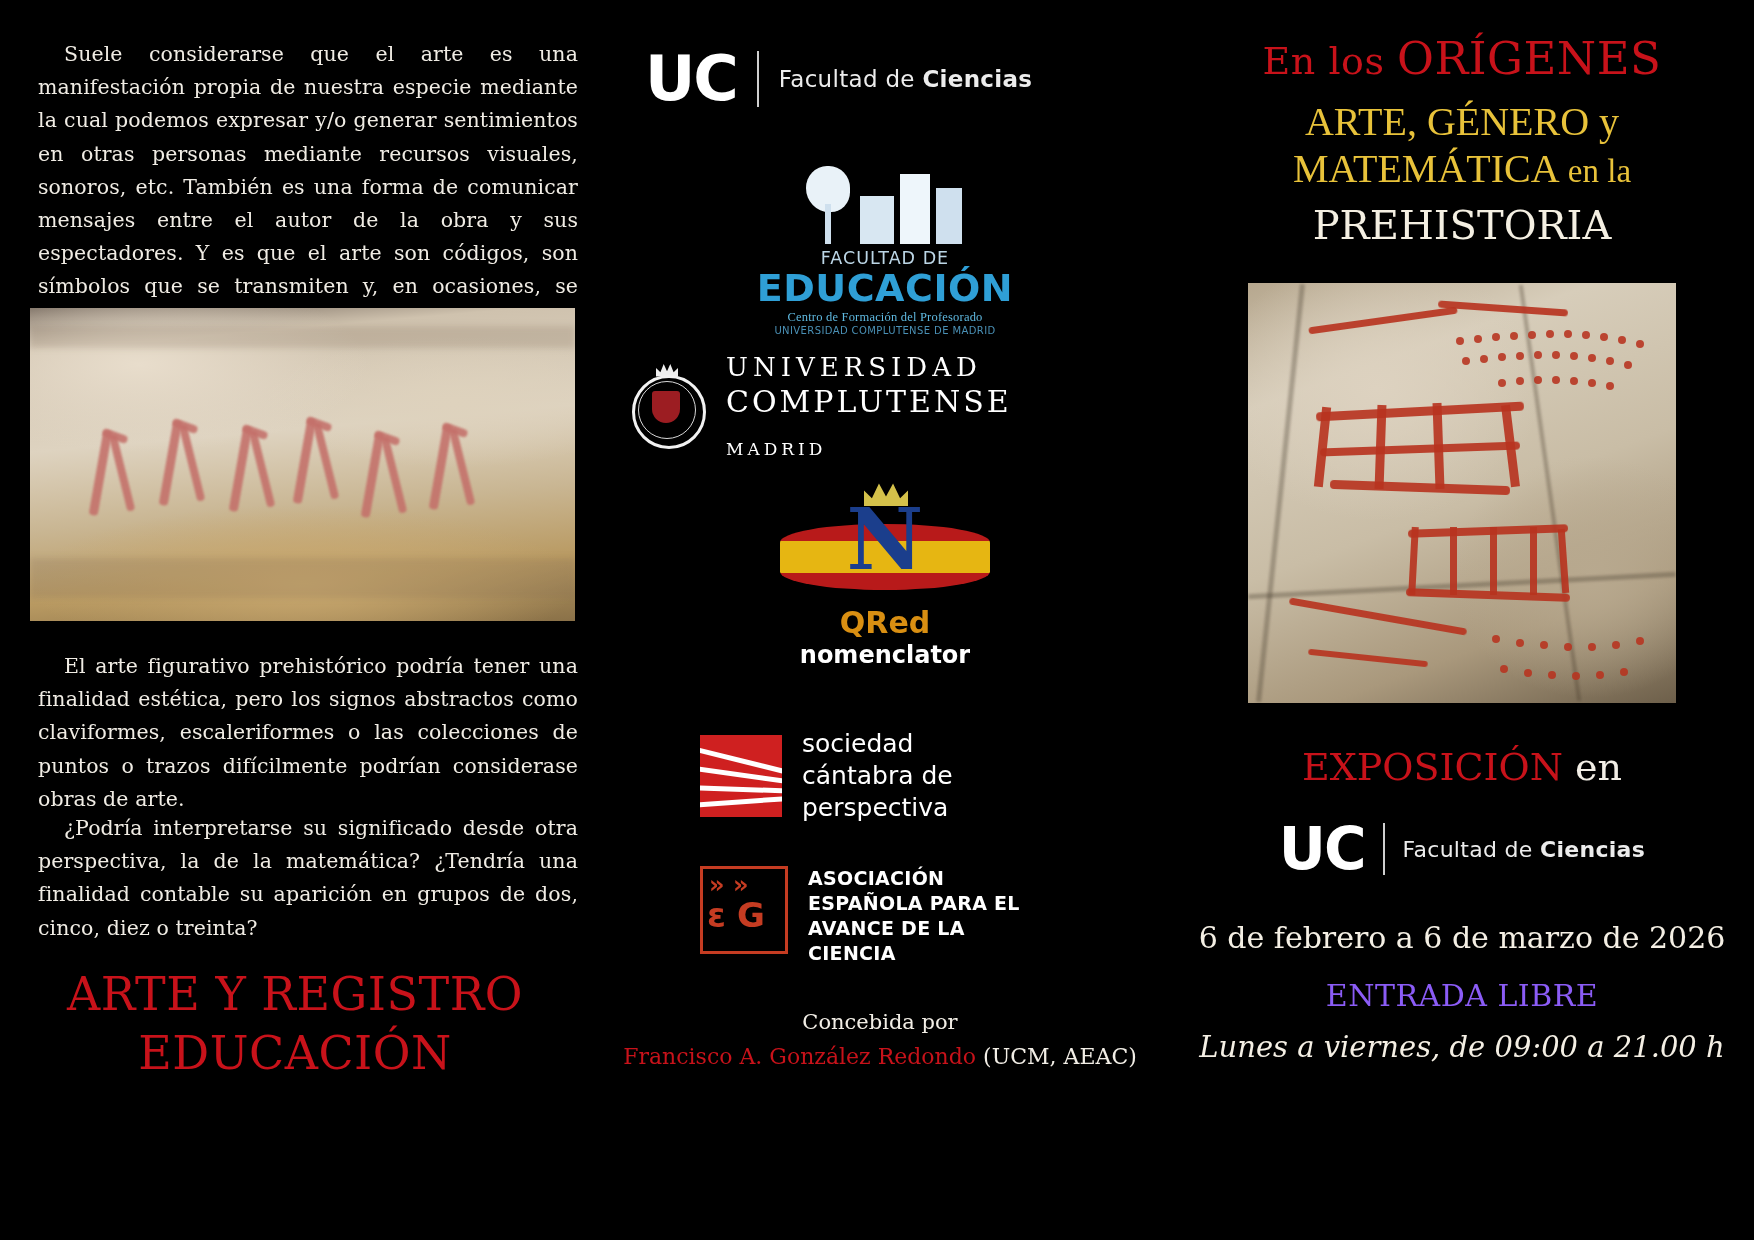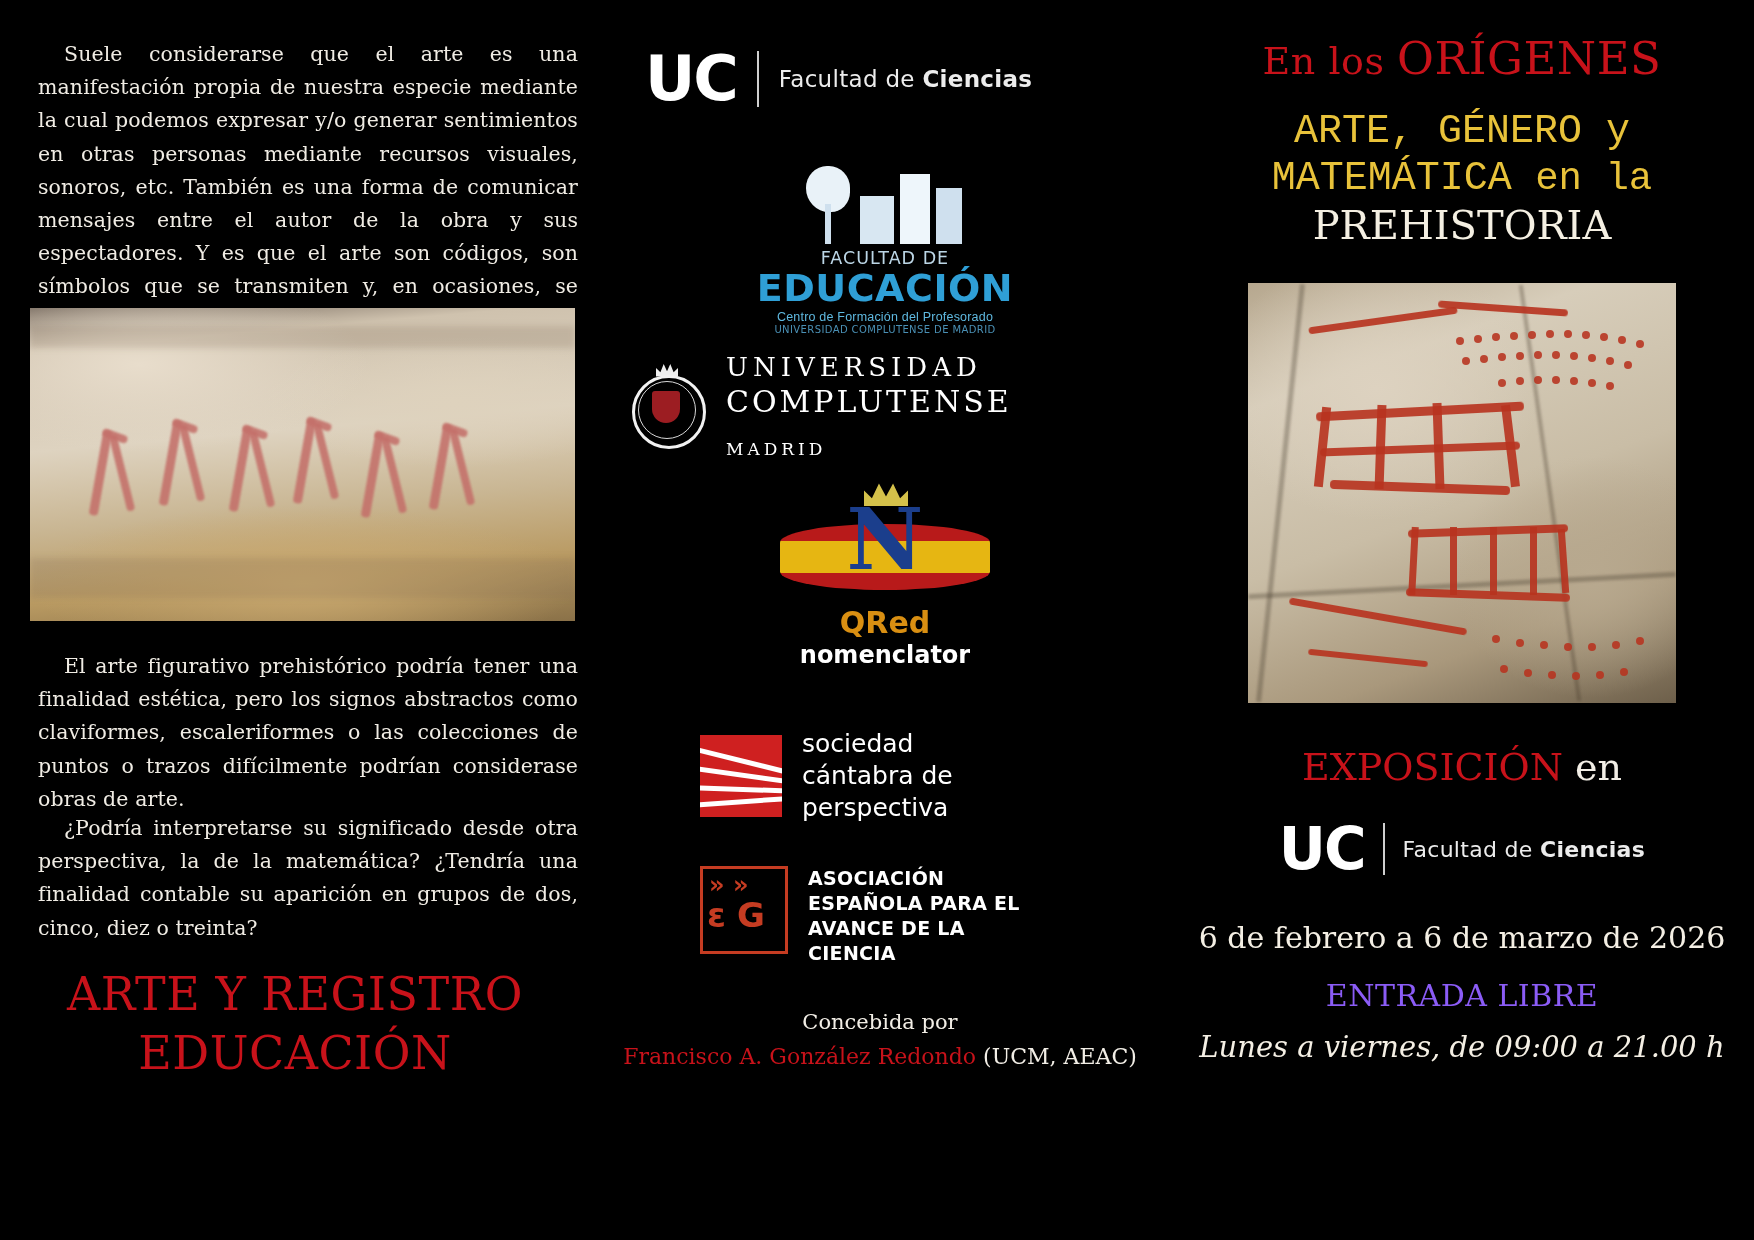--- a/index.html
+++ b/index.html
@@ -194,21 +194,21 @@
   }
   .edu-line2 {
     font-family: "DejaVu Sans", sans-serif;
     font-weight: 700;
     font-size: 38px;
     color: #2f9fd6;
     letter-spacing: 0.5px;
     line-height: 1.1;
   }
   .edu-line3 {
-    font-family: Liberation Sans, sans-serif;
+    font-family: Liberation Serif, serif;
     font-size: 12.5px;
     color: #5fb9e0;
     letter-spacing: 0.2px;
   }
   .edu-line4 {
     font-family: "DejaVu Sans", sans-serif;
     font-size: 10px;
     color: #4a90b5;
     letter-spacing: 0.4px;
   }
@@ -411,29 +411,29 @@
     width: 584px;
     text-align: center;
     font-family: "DejaVu Serif", serif;
     font-size: 45px;
     color: #c8121a;
     letter-spacing: 0.5px;
   }
   .head-line1 .small { font-size: 38px; }
   .head-line2 {
     position: absolute;
-    left: 0; top: 108px;
-    width: 584px;
-    text-align: center;
-    font-family: Liberation Mono, monospace;
+    left: 0; top: 98px;
+    width: 584px;
+    text-align: center;
+    font-family: Liberation Serif, serif;
     font-size: 40px;
     color: #e8c23a;
     line-height: 1.18;
   }
-  .head-line2 .lc { font-size: 39px; text-align: center; }
+  .head-line2 .lc { font-size: 33px; text-align: center; }
   .head-line3 {
     position: absolute;
     left: 0; top: 202px;
     width: 584px;
     text-align: center;
     font-family: "DejaVu Serif", serif;
     font-size: 40px;
     color: #f4efe2;
   }
 

